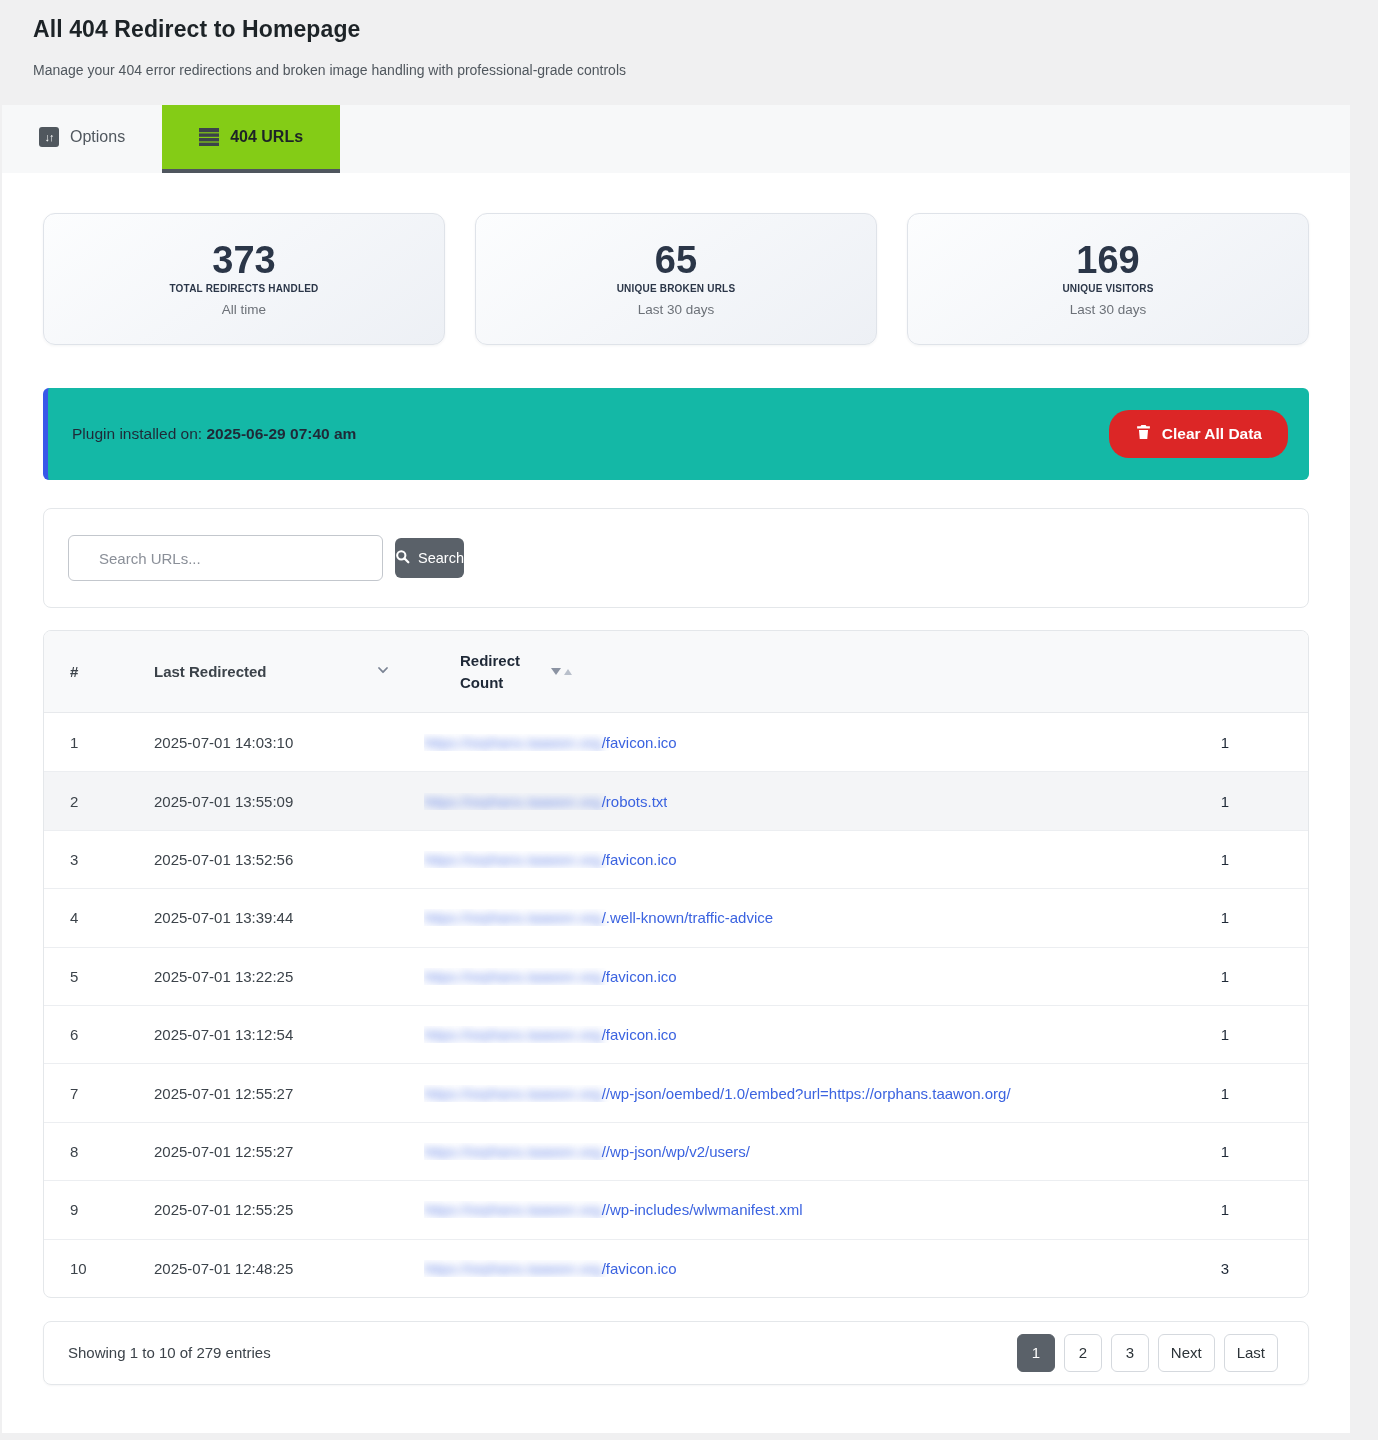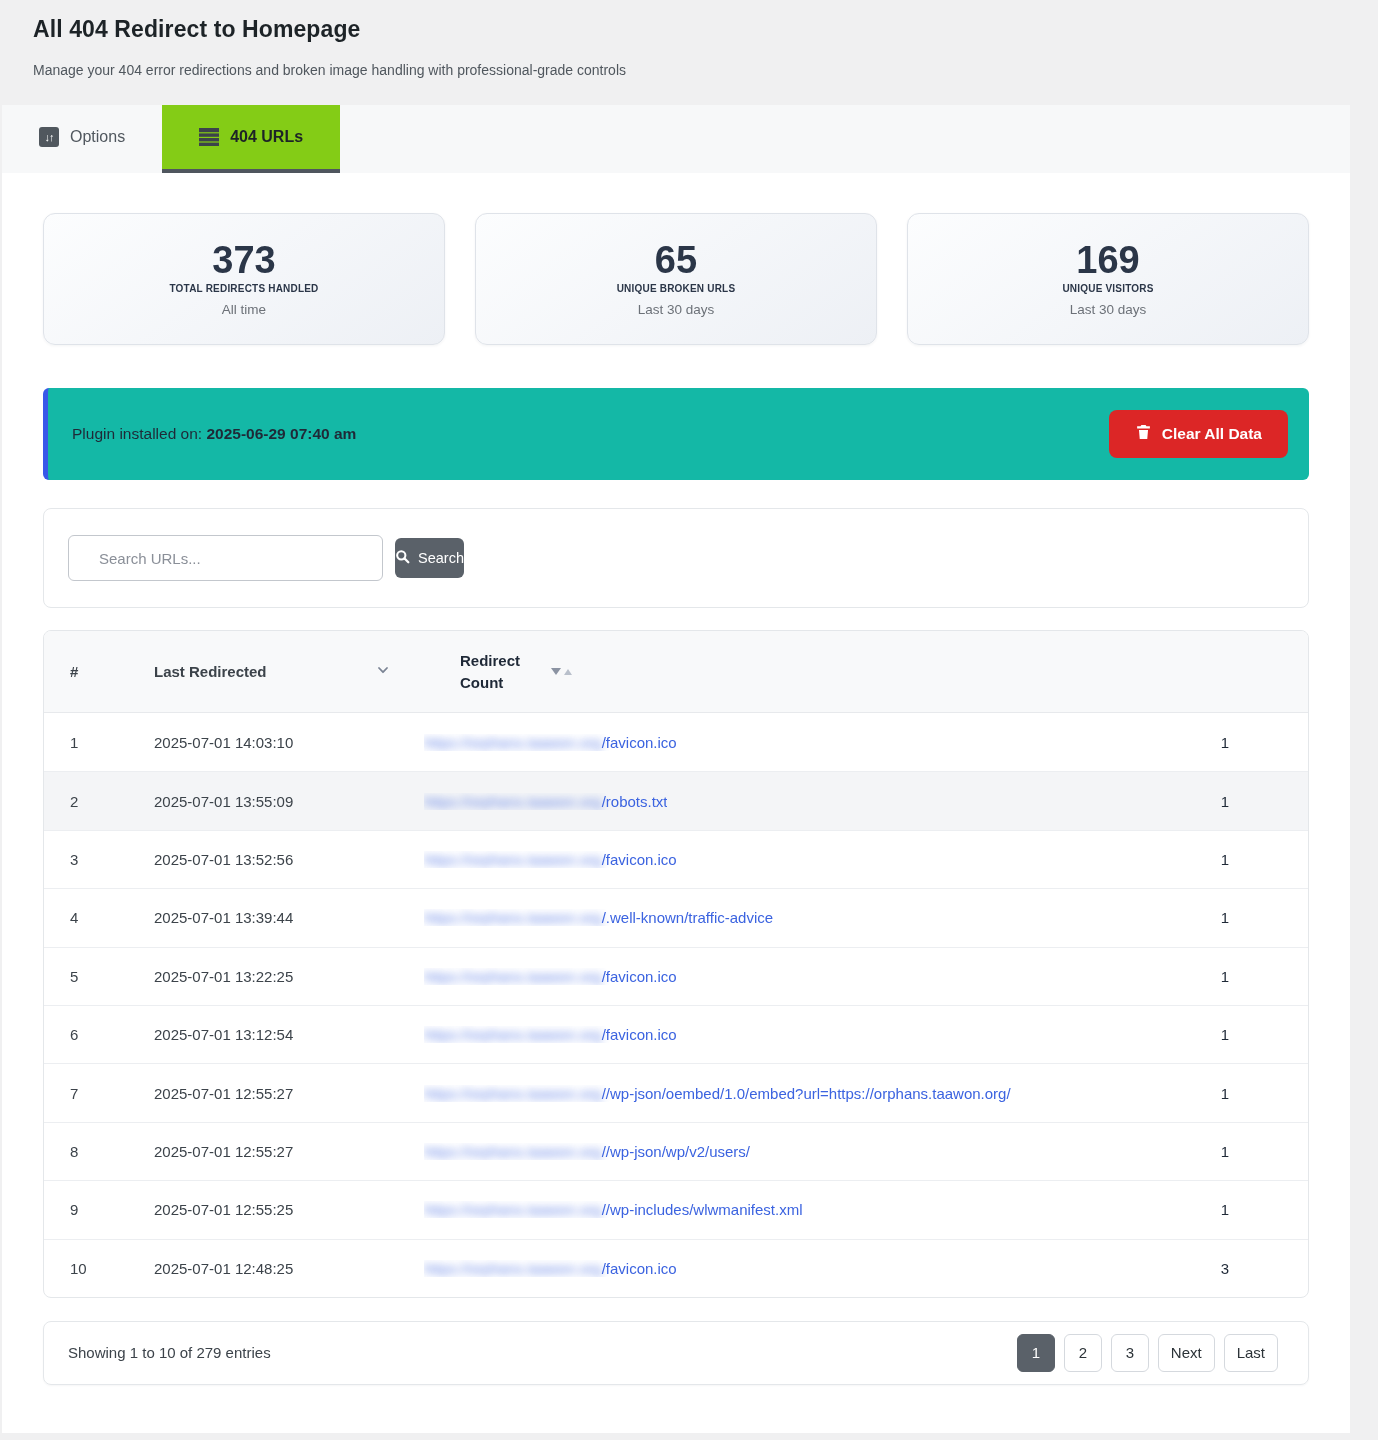--- a/index.html
+++ b/index.html
@@ -52,21 +52,21 @@
     margin-top: 43px; height: 92px; background: #14b8a6;
     border-left: 5px solid #3858e9; border-radius: 6px;
     display: flex; align-items: center; justify-content: space-between;
     padding: 0 21px 0 24px;
   }
   .banner-text { font-size: 15.5px; color: #1f2937; }
   .banner-text b { font-weight: 700; }
   .danger-btn {
     display: inline-flex; align-items: center; gap: 10px;
     background: #dc2626; color: #fff; border: none; cursor: pointer;
-    height: 48px; padding: 0 26px; border-radius: 8px;
+    height: 48px; padding: 0 26px; border-radius: 20px;
     font-size: 15.5px; font-weight: 700; font-family: inherit;
   }
 
   
   .search-card {
     margin-top: 28px; border: 1px solid #e4e7ea; border-radius: 8px;
     padding: 26px 24px; display: flex; align-items: center;
   }
   .search-input {
     width: 315px; height: 46px; border: 1px solid #c3c7cd; border-radius: 6px;

